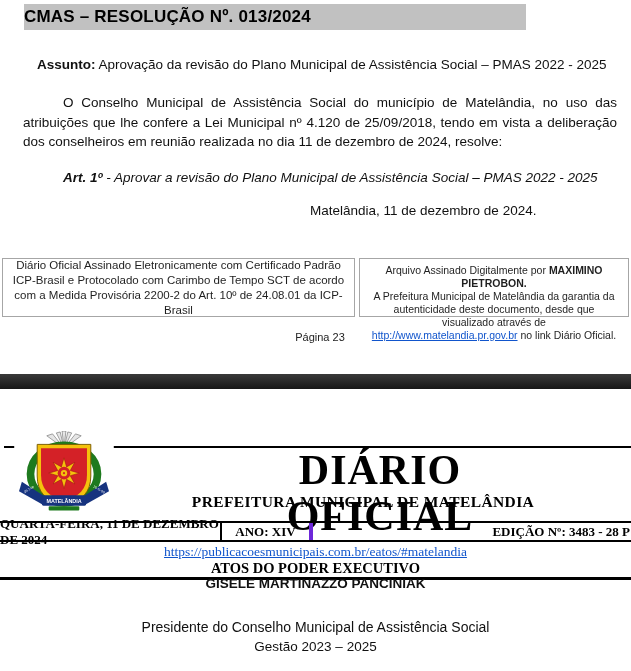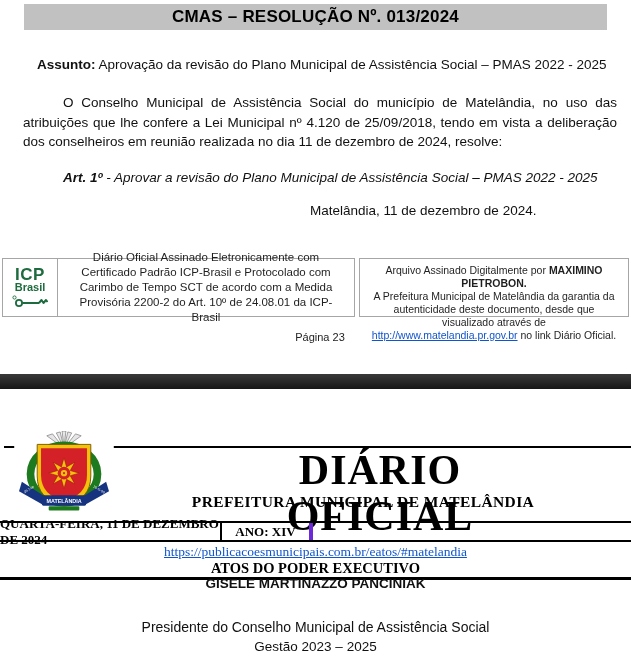--- a/index.html
+++ b/index.html
@@ -2,23 +2,23 @@
 <html style="--title-bar-bg: #c1c1c1; --link-blue: #1155cc; --icp-green: #1d6b3e; --bar-black: #161616; --bar-black-light: #3a3a3a; --crest-red: #d42127; --crest-yellow: #f4c20d; --crest-green: #1e7a1e; --crest-blue: #16337f;"><head>
 <meta charset="utf-8">
 <style>
   html,body{margin:0;padding:0;background:#fff;}
   #screen{
     position:relative;width:631px;height:671px;background:#ffffff;
     font-family:"Liberation Sans",sans-serif;color:#111;overflow:hidden;
   }
   
   .title-bar{
-    position:absolute;left:24px;top:4px;width:583px;height:26px;
+    position:absolute;left:24px;top:4px;width:502px;height:26px;
     background:var(--title-bar-bg,#c1c1c1);
-    display:flex;align-items:center;justify-content:center;
+    display:flex;align-items:center;justify-content:flex-start;
     font-weight:bold;font-size:17px;letter-spacing:.2px;color:#000;
   }
   .subject{position:absolute;left:37px;top:55px;width:580px;margin:0;font-size:13.5px;line-height:19px;}
   .body-par{position:absolute;left:23px;top:93px;width:594px;margin:0;font-size:13.5px;line-height:19.5px;
     text-align:justify;text-indent:40px;}
   .article{position:absolute;left:23px;top:170px;width:594px;margin:0;font-size:13.5px;text-indent:40px;font-style:italic;}
   .dateline{position:absolute;left:310px;top:203px;margin:0;font-size:13.5px;text-align:right;}
   .stamp{position:absolute;top:258px;height:59px;border:1px solid #a6a6a6;background:#fff;box-sizing:border-box;}
   .stamp-left{left:2px;width:353px;display:flex;align-items:stretch;}
   .icp-cell{width:54px;border-right:1px solid #a6a6a6;display:flex;flex-direction:column;
@@ -76,29 +76,20 @@
     <p class="body-par">O Conselho Municipal de Assistência Social do município de Matelândia, no uso das atribuições que lhe confere a Lei Municipal nº 4.120 de 25/09/2018, tendo em vista a deliberação dos conselheiros em reunião realizada no dia 11 de dezembro de 2024, resolve:</p>
 
     <p class="article">
       <b>Art. 1º</b>
       <span>- Aprovar a revisão do Plano Municipal de Assistência Social – PMAS 2022 - 2025</span>
     </p>
 
     <p class="dateline">Matelândia, 11 de dezembro de 2024.</p>
 
     <div class="stamp stamp-left">
-      <div class="icp-cell">
-        <div class="icp-line1">ICP</div>
-        <div class="icp-line2">Brasil</div>
-        <svg class="icp-key" width="36" height="13" viewBox="0 0 36 13">
-          <circle cx="2.5" cy="2.5" r="1.6" fill="none" stroke="#1d6b3e" stroke-width="0.9"></circle>
-          <circle cx="7" cy="8" r="3.1" fill="none" stroke="#1d6b3e" stroke-width="1.8"></circle>
-          <path d="M10.5 8 H27 M27 8 l2.5 -3 l2 3 l2.5 -3 l1.5 2" fill="none" stroke="#1d6b3e" stroke-width="2" stroke-linejoin="round"></path>
-        </svg>
-      </div>
       <div class="stamp-text-left">Diário Oficial Assinado Eletronicamente com Certificado Padrão ICP-Brasil e Protocolado com Carimbo de Tempo SCT de acordo com a Medida Provisória 2200-2 do Art. 10º de 24.08.01 da ICP-Brasil</div>
     </div>
 
     <div class="stamp stamp-right">
       <span>Arquivo Assinado Digitalmente por</span>
       <b>MAXIMINO PIETROBON.</b><br>
       <span>A Prefeitura Municipal de Matelândia da garantia da autenticidade deste documento, desde que visualizado através de</span>
       <a class="mini-link">http://www.matelandia.pr.gov.br</a>
       <span>no link Diário Oficial.</span>
     </div>
@@ -146,20 +137,21 @@
         <rect x="36" y="78.5" width="32" height="4.5" rx="1" fill="#1e7a1e"></rect>
       </g>
     </svg>
 
     <div class="mast-title">DIÁRIO OFICIAL</div>
     <div class="mast-subtitle">PREFEITURA MUNICIPAL DE MATELÂNDIA</div>
 
     <div class="info-bar">
       <div class="info-cell info-date">QUARTA-FEIRA, 11 DE DEZEMBRO DE 2024</div>
       <div class="info-cell info-year">ANO: XIV</div>
+      <div class="info-cell info-edition">EDIÇÃO Nº: 3483 - 28 P</div>
     </div>
 
     <div class="portal-row">
       <a>https://publicacoesmunicipais.com.br/eatos/#matelandia</a>
     </div>
 
     <div class="section-title">ATOS DO PODER EXECUTIVO</div>
     <div class="section-rule"></div>
 
     <div class="sig-name">GISELE MARTINAZZO PANCINIAK</div>

